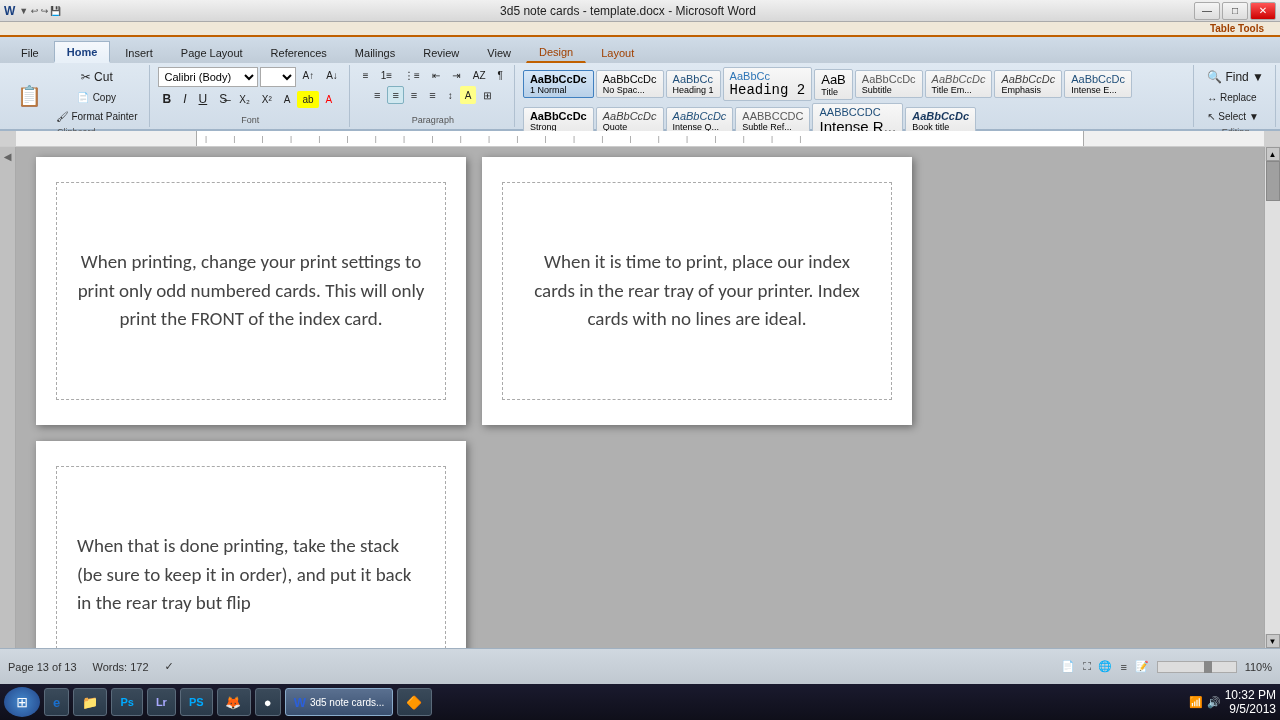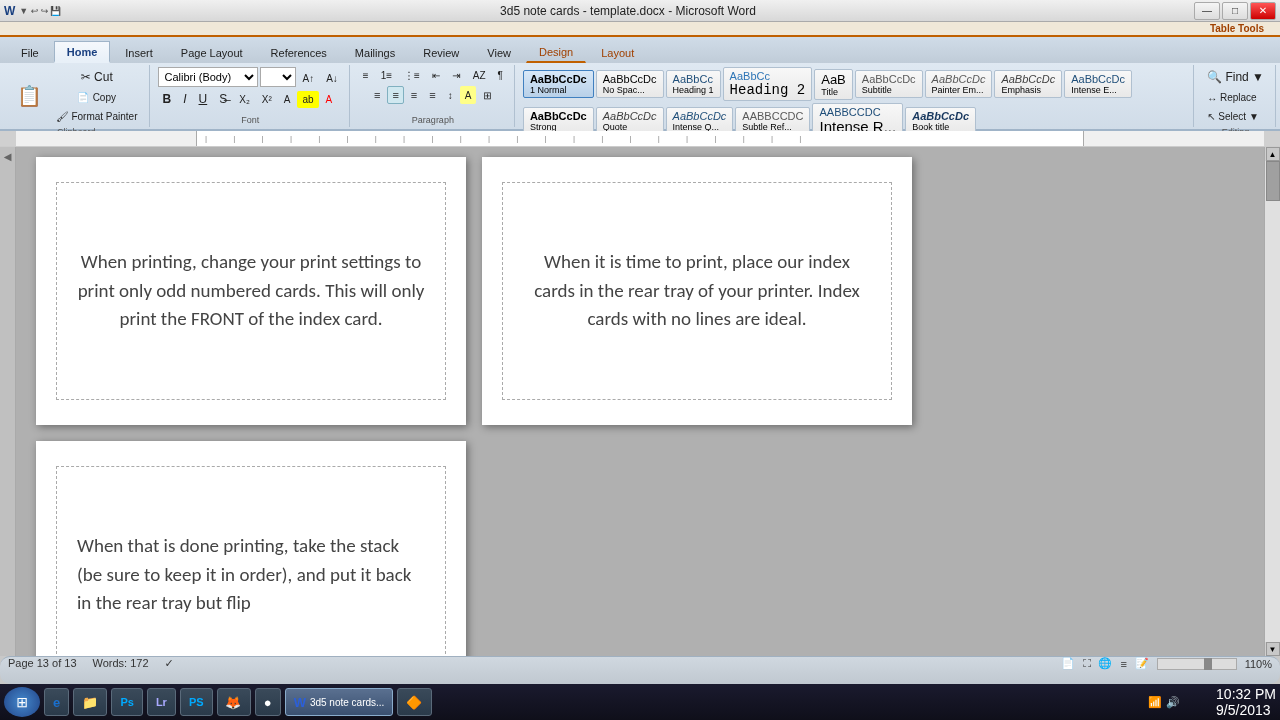--- a/index.html
+++ b/index.html
@@ -172,30 +172,29 @@
     .left-panel { width: 16px; background: #c0c0c0; border-right: 1px solid #aaa; display: flex; flex-direction: column; align-items: center; padding: 4px 0; }
     .right-scrollbar { width: 16px; background: #d0d0d0; border-left: 1px solid #aaa; display: flex; flex-direction: column; align-items: center; }
     .scroll-btn { width: 14px; height: 14px; background: #c8c8c8; border: 1px solid #999; font-size: 8px; display: flex; align-items: center; justify-content: center; cursor: pointer; }
     .scroll-track { flex: 1; background: #e0e0e0; width: 100%; }
     .scroll-thumb { width: 14px; height: 40px; background: #a0a0a0; border: 1px solid #888; margin: 0 auto; }
 
     .doc-area-wrapper { flex: 1; display: flex; flex-direction: column; }
 
     
     .status-bar {
-      height: 28px;
+      height: 36px;
       background: linear-gradient(to bottom, #d0d8e0, #c0c8d0);
       border-top: 1px solid #a0b0c0;
       display: flex;
-      align-items: flex-start;
+      align-items: center;
       padding: 0 8px;
       font-size: 11px;
       color: #333;
       gap: 16px;
-      border-radius: 10px;
     }
     .status-right { margin-left: auto; display: flex; align-items: center; gap: 8px; }
 
     
     .taskbar {
       height: 36px;
       background: linear-gradient(to bottom, #1a1a2e, #0f0f1a);
       display: flex;
       align-items: center;
       padding: 0 4px;
@@ -212,21 +211,21 @@
       height: 28px; padding: 0 8px;
       background: linear-gradient(to bottom, #3a4a5a, #2a3a4a);
       border: 1px solid #5a6a7a;
       border-radius: 3px;
       color: white; font-size: 11px;
       display: flex; align-items: center; gap: 4px;
       cursor: pointer; white-space: nowrap;
     }
     .taskbar-btn.active { background: linear-gradient(to bottom, #5a7090, #3a5070); border-color: #8aaccc; }
     .taskbar-right { margin-left: auto; display: flex; align-items: center; gap: 4px; color: white; font-size: 10px; }
-    .taskbar-time { font-size: 14px; color: white; margin-left: 32px; }
+    .taskbar-time { text-align: right; font-size: 12px; color: white; }
     .font-select {
       height: 20px; font-size: 11px; padding: 0 2px;
       border: 1px solid #aaa; background: white; min-width: 100px;
     }
     .font-size-select {
       height: 20px; font-size: 11px; padding: 8px 2px;
       border: 1px solid #aaa; background: white; width: 36px;
     }
     .table-tools-header { 
       background: #f0e8d8; 
@@ -290,21 +289,21 @@
             <div class="rb-btn" style="font-size:12px;">✂ Cut</div>
             <div class="rb-btn" style="font-size:10px;">📄 Copy</div>
             <div class="rb-btn" style="font-size:10px;">🖌 Format Painter</div>
           </div>
         </div>
         <div class="ribbon-group-label">Clipboard</div>
       </div>
 
       <div class="ribbon-group" style="min-width:160px;">
         <div class="ribbon-group-content" style="flex-direction:column; align-items:flex-start; gap:2px;">
-          <div style="display:flex; gap:2px; align-items:flex-end;">
+          <div style="display:flex; gap:2px; align-items:flex-start;">
             <select class="font-select">
               <option>Calibri (Body)</option>
             </select>
             <select class="font-size-select">
               <option>20</option>
             </select>
             <span class="rb-btn" style="font-size:10px;">A↑</span>
             <span class="rb-btn" style="font-size:10px;">A↓</span>
           </div>
           <div style="display:flex; gap:2px; align-items:center;">
@@ -367,21 +366,21 @@
           <div class="style-item">
             <div style="font-size:13px;">AaB</div>
             <div style="font-size:9px;">Title</div>
           </div>
           <div class="style-item">
             <div style="font-size:11px; color:#595959;">AaBbCcDc</div>
             <div style="font-size:9px;">Subtitle</div>
           </div>
           <div class="style-item">
             <div style="font-size:11px; font-style:italic; color:#595959;">AaBbCcDc</div>
-            <div style="font-size:9px;">Painter Em...</div>
+            <div style="font-size:9px;">Title Em...</div>
           </div>
           <div class="style-item">
             <div style="font-size:11px; font-style:italic; color:#404040;">AaBbCcDc</div>
             <div style="font-size:9px;">Emphasis</div>
           </div>
           <div class="style-item">
             <div style="font-size:11px; color:#1f4e79;">AaBbCcDc</div>
             <div style="font-size:9px;">Intense E...</div>
           </div>
           <div class="style-item">

